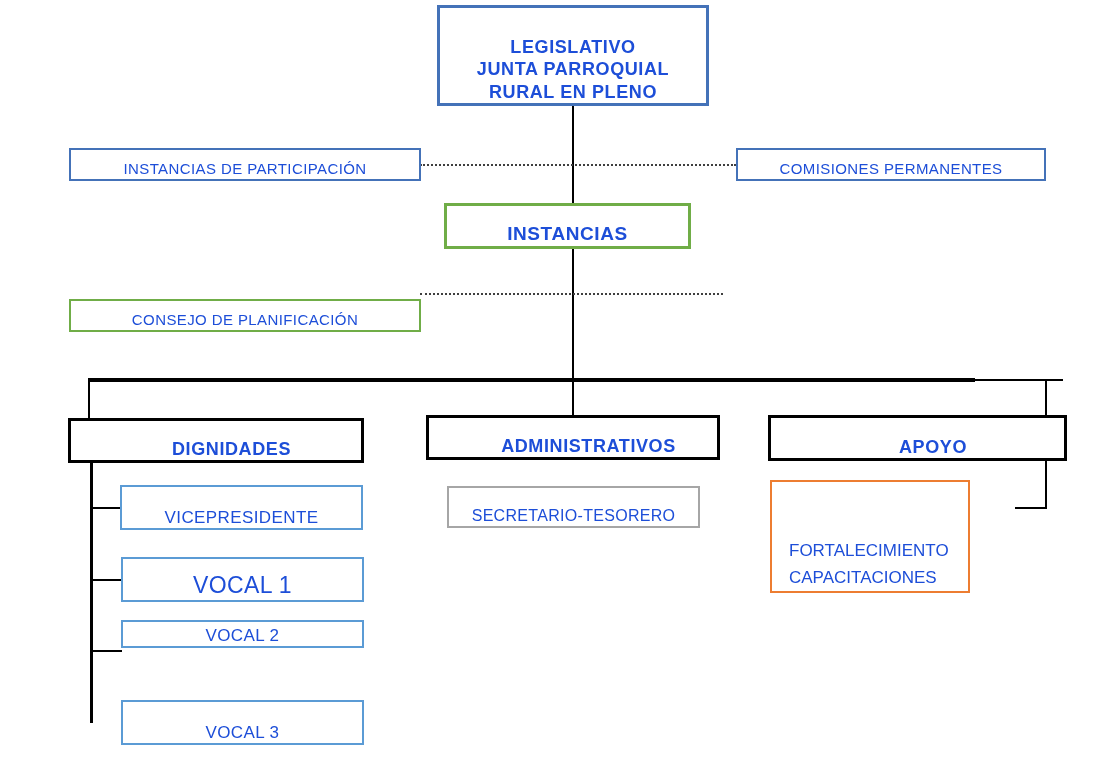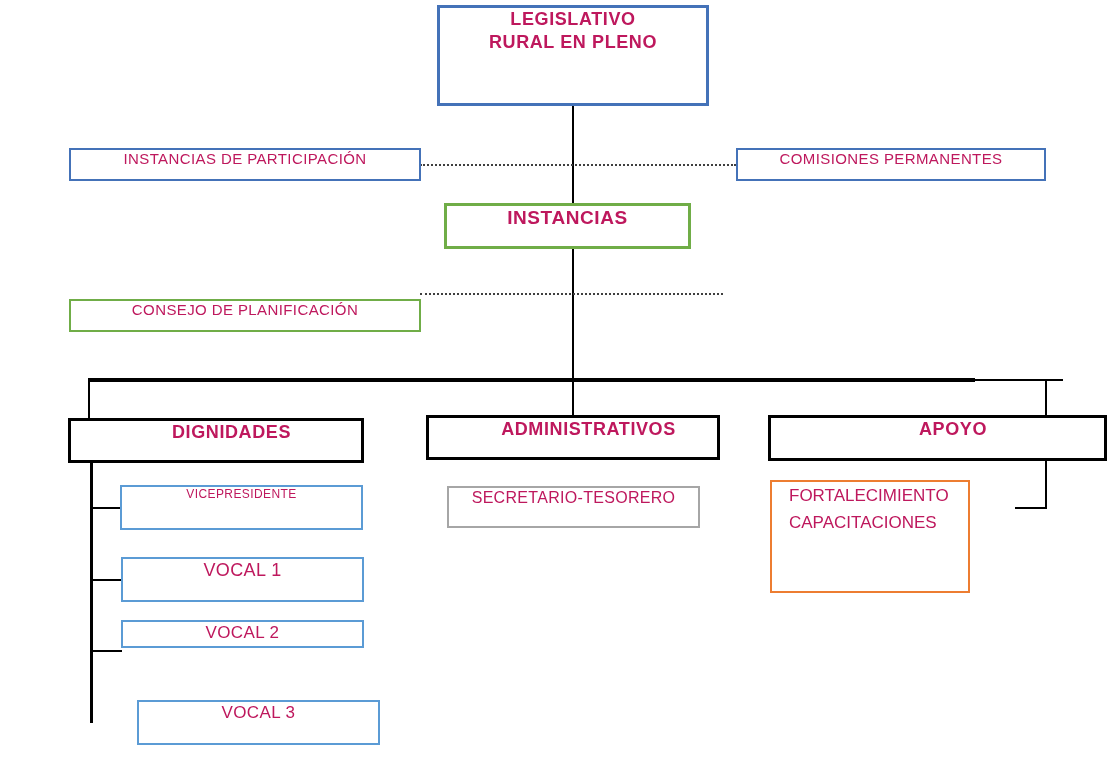--- a/index.html
+++ b/index.html
@@ -15,24 +15,24 @@
     width: 1107px;
     height: 757px;
     background: #ffffff;
     overflow: hidden;
   }
   .box {
     position: absolute;
     box-sizing: border-box;
     background: #ffffff;
     display: flex;
-    align-items: flex-start;
+    align-items: flex-end;
     justify-content: center;
     text-align: center;
-    color: #be185d;
+    color: #1d4ed8;
     line-height: 1.25;
     z-index: 5;
   }
   .box.left-text {
     justify-content: flex-start;
     text-align: left;
   }
   
   .b-blue-dark { border: 3px solid #4472b8; }
   .b-blue-dark-thin { border: 2px solid #4472b8; }
@@ -86,20 +86,21 @@
   <div class="line hline" style="left:1015px; top:507px; width:32px;"></div>
 
   <div class="line" style="left:90px; top:462px; width:3px; height:261px;"></div>
   <div class="line hline" style="left:90px; top:507px; width:30px;"></div>
   <div class="line hline" style="left:90px; top:579px; width:32px;"></div>
   <div class="line hline" style="left:90px; top:650px; width:32px;"></div>
 
   <div class="box b-blue-dark t-bold" style="left:437px; top:5px; width:272px; height:101px; font-size:18px; letter-spacing:0.6px;">
     <div>
       <div>LEGISLATIVO</div>
+      <div>JUNTA PARROQUIAL</div>
       <div>RURAL EN PLENO</div>
     </div>
   </div>
 
   <div class="box b-blue-dark-thin" style="left:69px; top:148px; width:352px; height:33px; font-size:15px; letter-spacing:0.4px;">
     <span>INSTANCIAS DE PARTICIPACIÓN</span>
   </div>
 
   <div class="box b-blue-dark-thin" style="left:736px; top:148px; width:310px; height:33px; font-size:15px; letter-spacing:0.4px;">
     <span>COMISIONES PERMANENTES</span>
@@ -115,37 +116,37 @@
 
 
   <div class="box b-black t-bold" style="left:68px; top:418px; width:296px; height:45px; font-size:18px; letter-spacing:0.6px;">
     <span>DIGNIDADES</span>
   </div>
 
   <div class="box b-black t-bold" style="left:426px; top:415px; width:294px; height:45px; font-size:18px; letter-spacing:0.6px;">
     <span>ADMINISTRATIVOS</span>
   </div>
 
-  <div class="box b-black t-bold" style="left:768px; top:415px; width:339px; height:46px; font-size:18px; letter-spacing:0.6px;">
+  <div class="box b-black t-bold" style="left:768px; top:415px; width:299px; height:46px; font-size:18px; letter-spacing:0.6px;">
     <span>APOYO</span>
   </div>
 
-  <div class="box b-blue-light" style="left:120px; top:485px; width:243px; height:45px; font-size:12px; letter-spacing:0.4px;">
+  <div class="box b-blue-light" style="left:120px; top:485px; width:243px; height:45px; font-size:17px; letter-spacing:0.4px;">
     <span>VICEPRESIDENTE</span>
   </div>
 
-  <div class="box b-blue-light" style="left:121px; top:557px; width:243px; height:45px; font-size:18px; letter-spacing:0.4px;">
+  <div class="box b-blue-light" style="left:121px; top:557px; width:243px; height:45px; font-size:23px; letter-spacing:0.4px;">
     <span>VOCAL 1</span>
   </div>
 
   <div class="box b-blue-light" style="left:121px; top:620px; width:243px; height:28px; font-size:17px; letter-spacing:0.4px;">
     <span>VOCAL 2</span>
   </div>
 
-  <div class="box b-blue-light" style="left:137px; top:700px; width:243px; height:45px; font-size:17px; letter-spacing:0.4px;">
+  <div class="box b-blue-light" style="left:121px; top:700px; width:243px; height:45px; font-size:17px; letter-spacing:0.4px;">
     <span>VOCAL 3</span>
   </div>
 
   <div class="box b-gray" style="left:447px; top:486px; width:253px; height:42px; font-size:16px; letter-spacing:0.3px;">
     <span>SECRETARIO-TESORERO</span>
   </div>
 
   <div class="box b-orange left-text" style="left:770px; top:480px; width:200px; height:113px; font-size:17px; padding-left:17px; line-height:1.6;">
     <div>
       <div>FORTALECIMIENTO</div>

